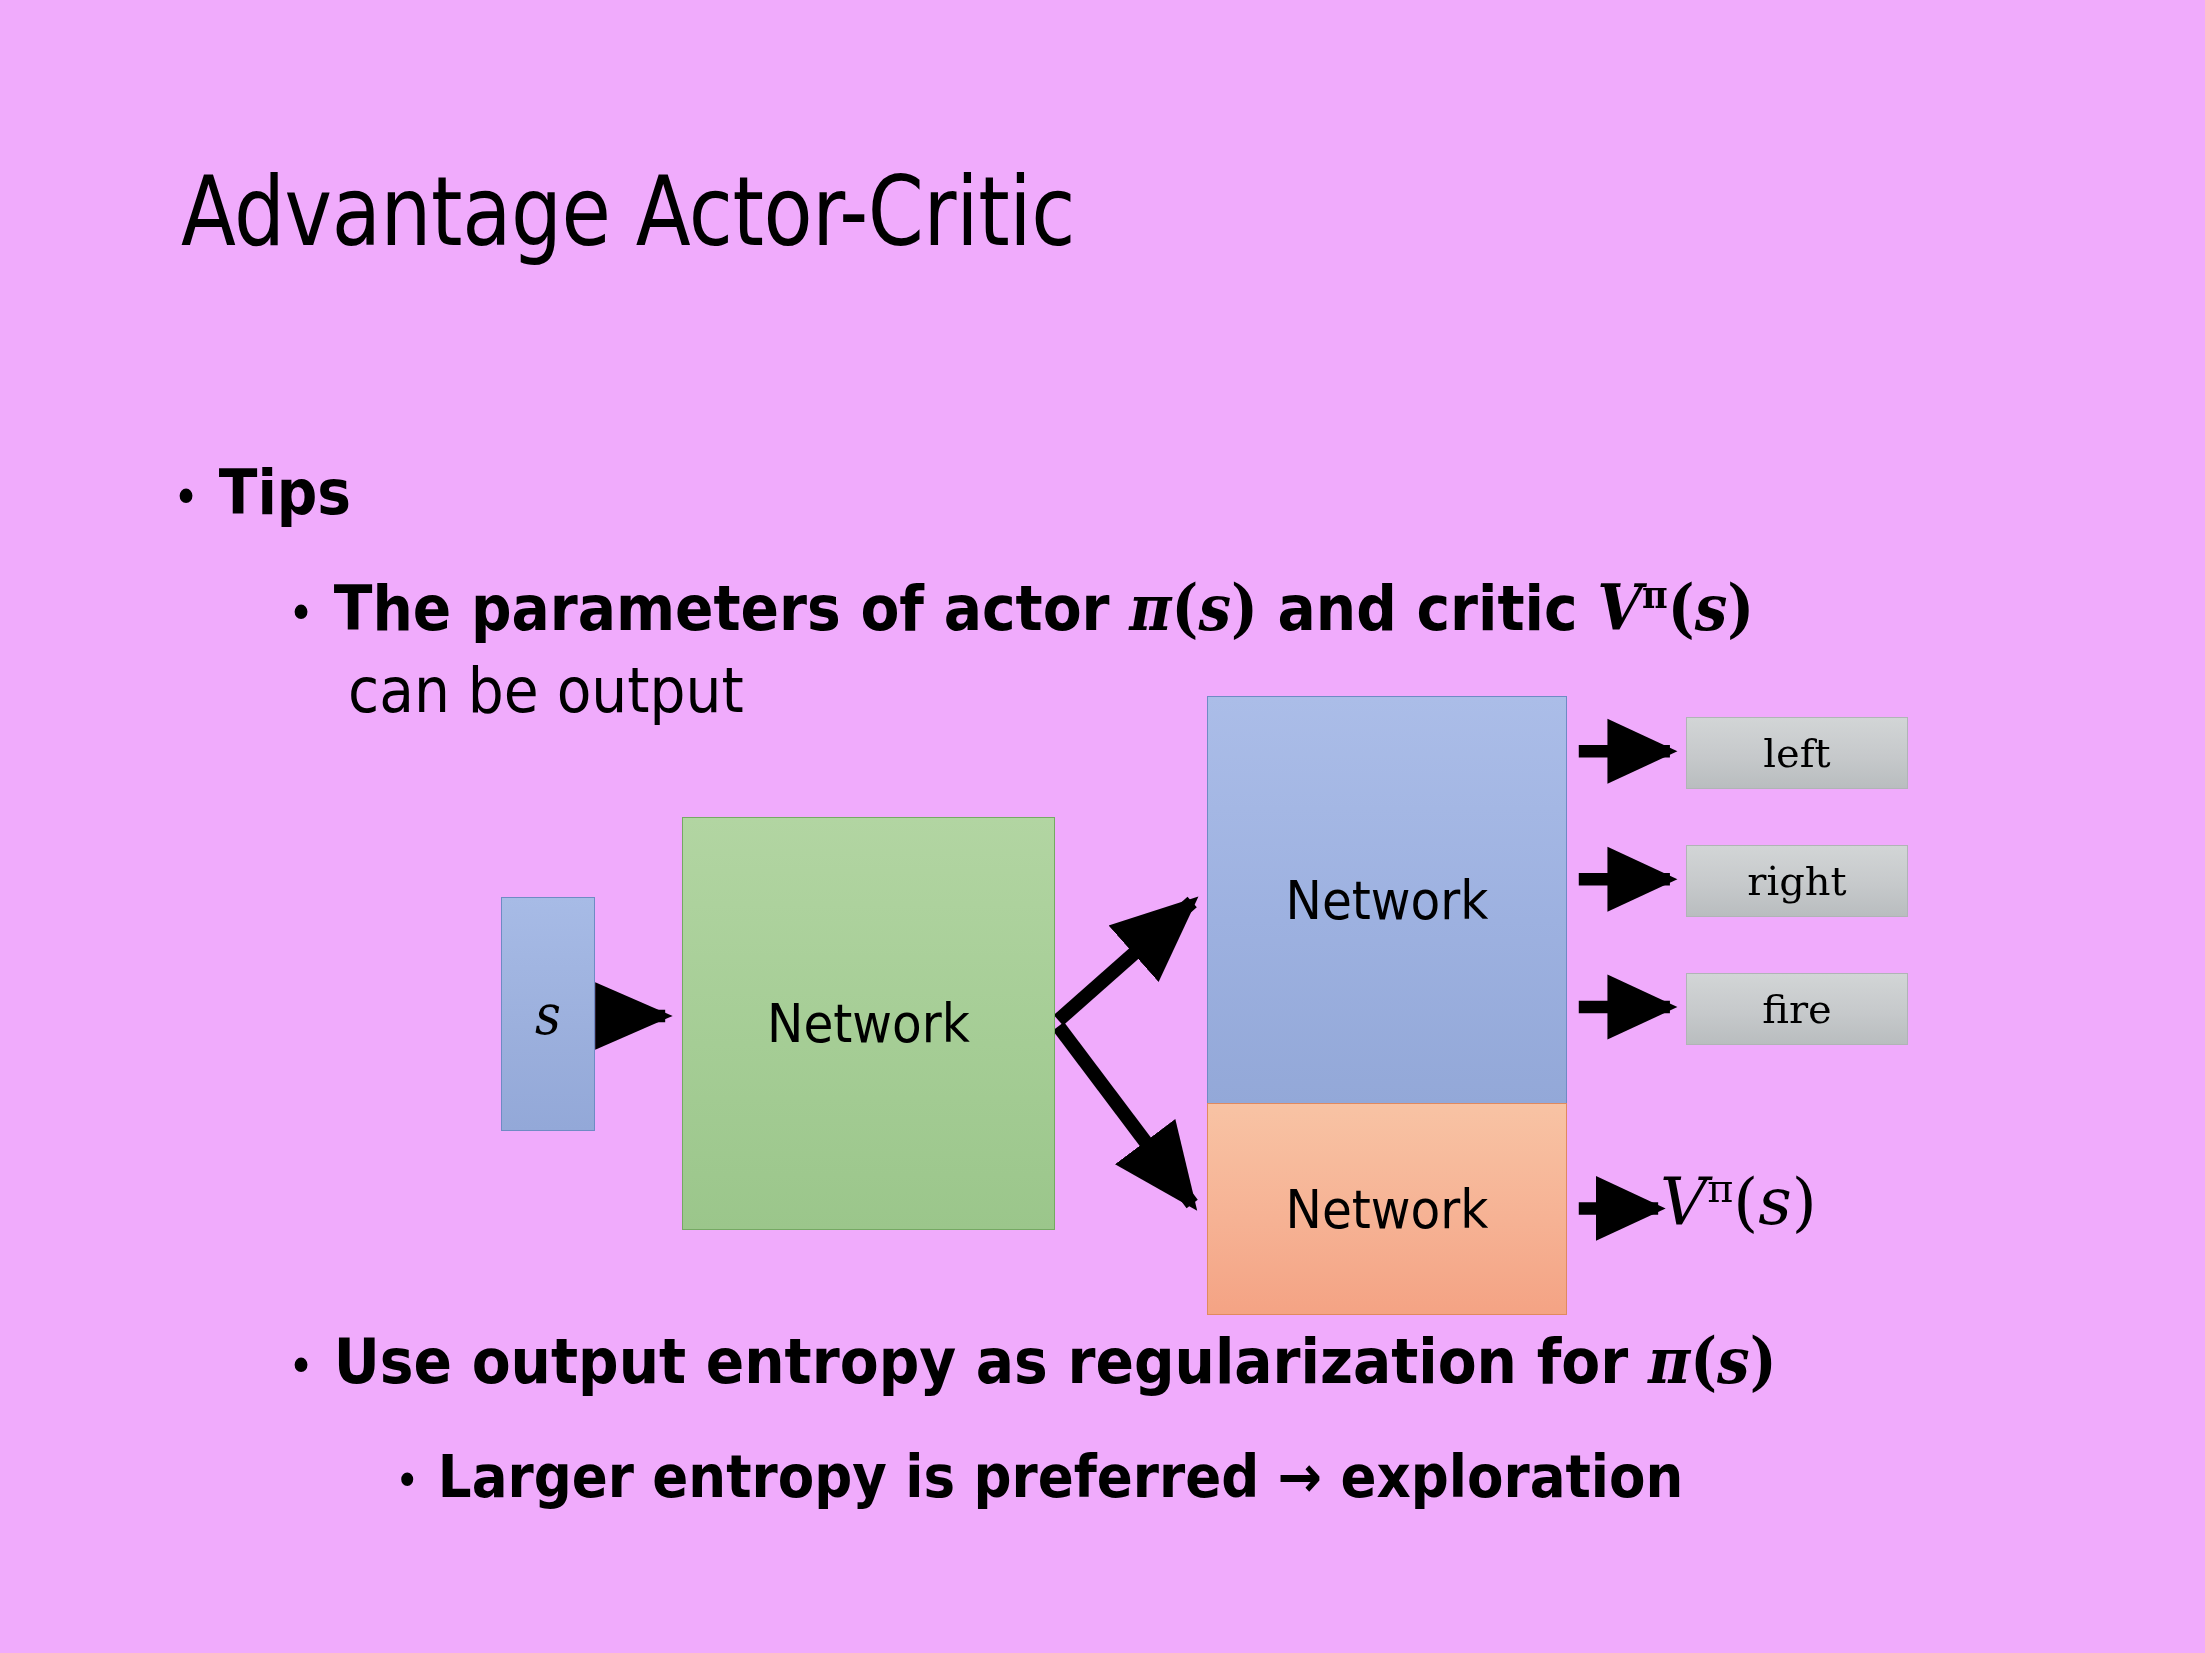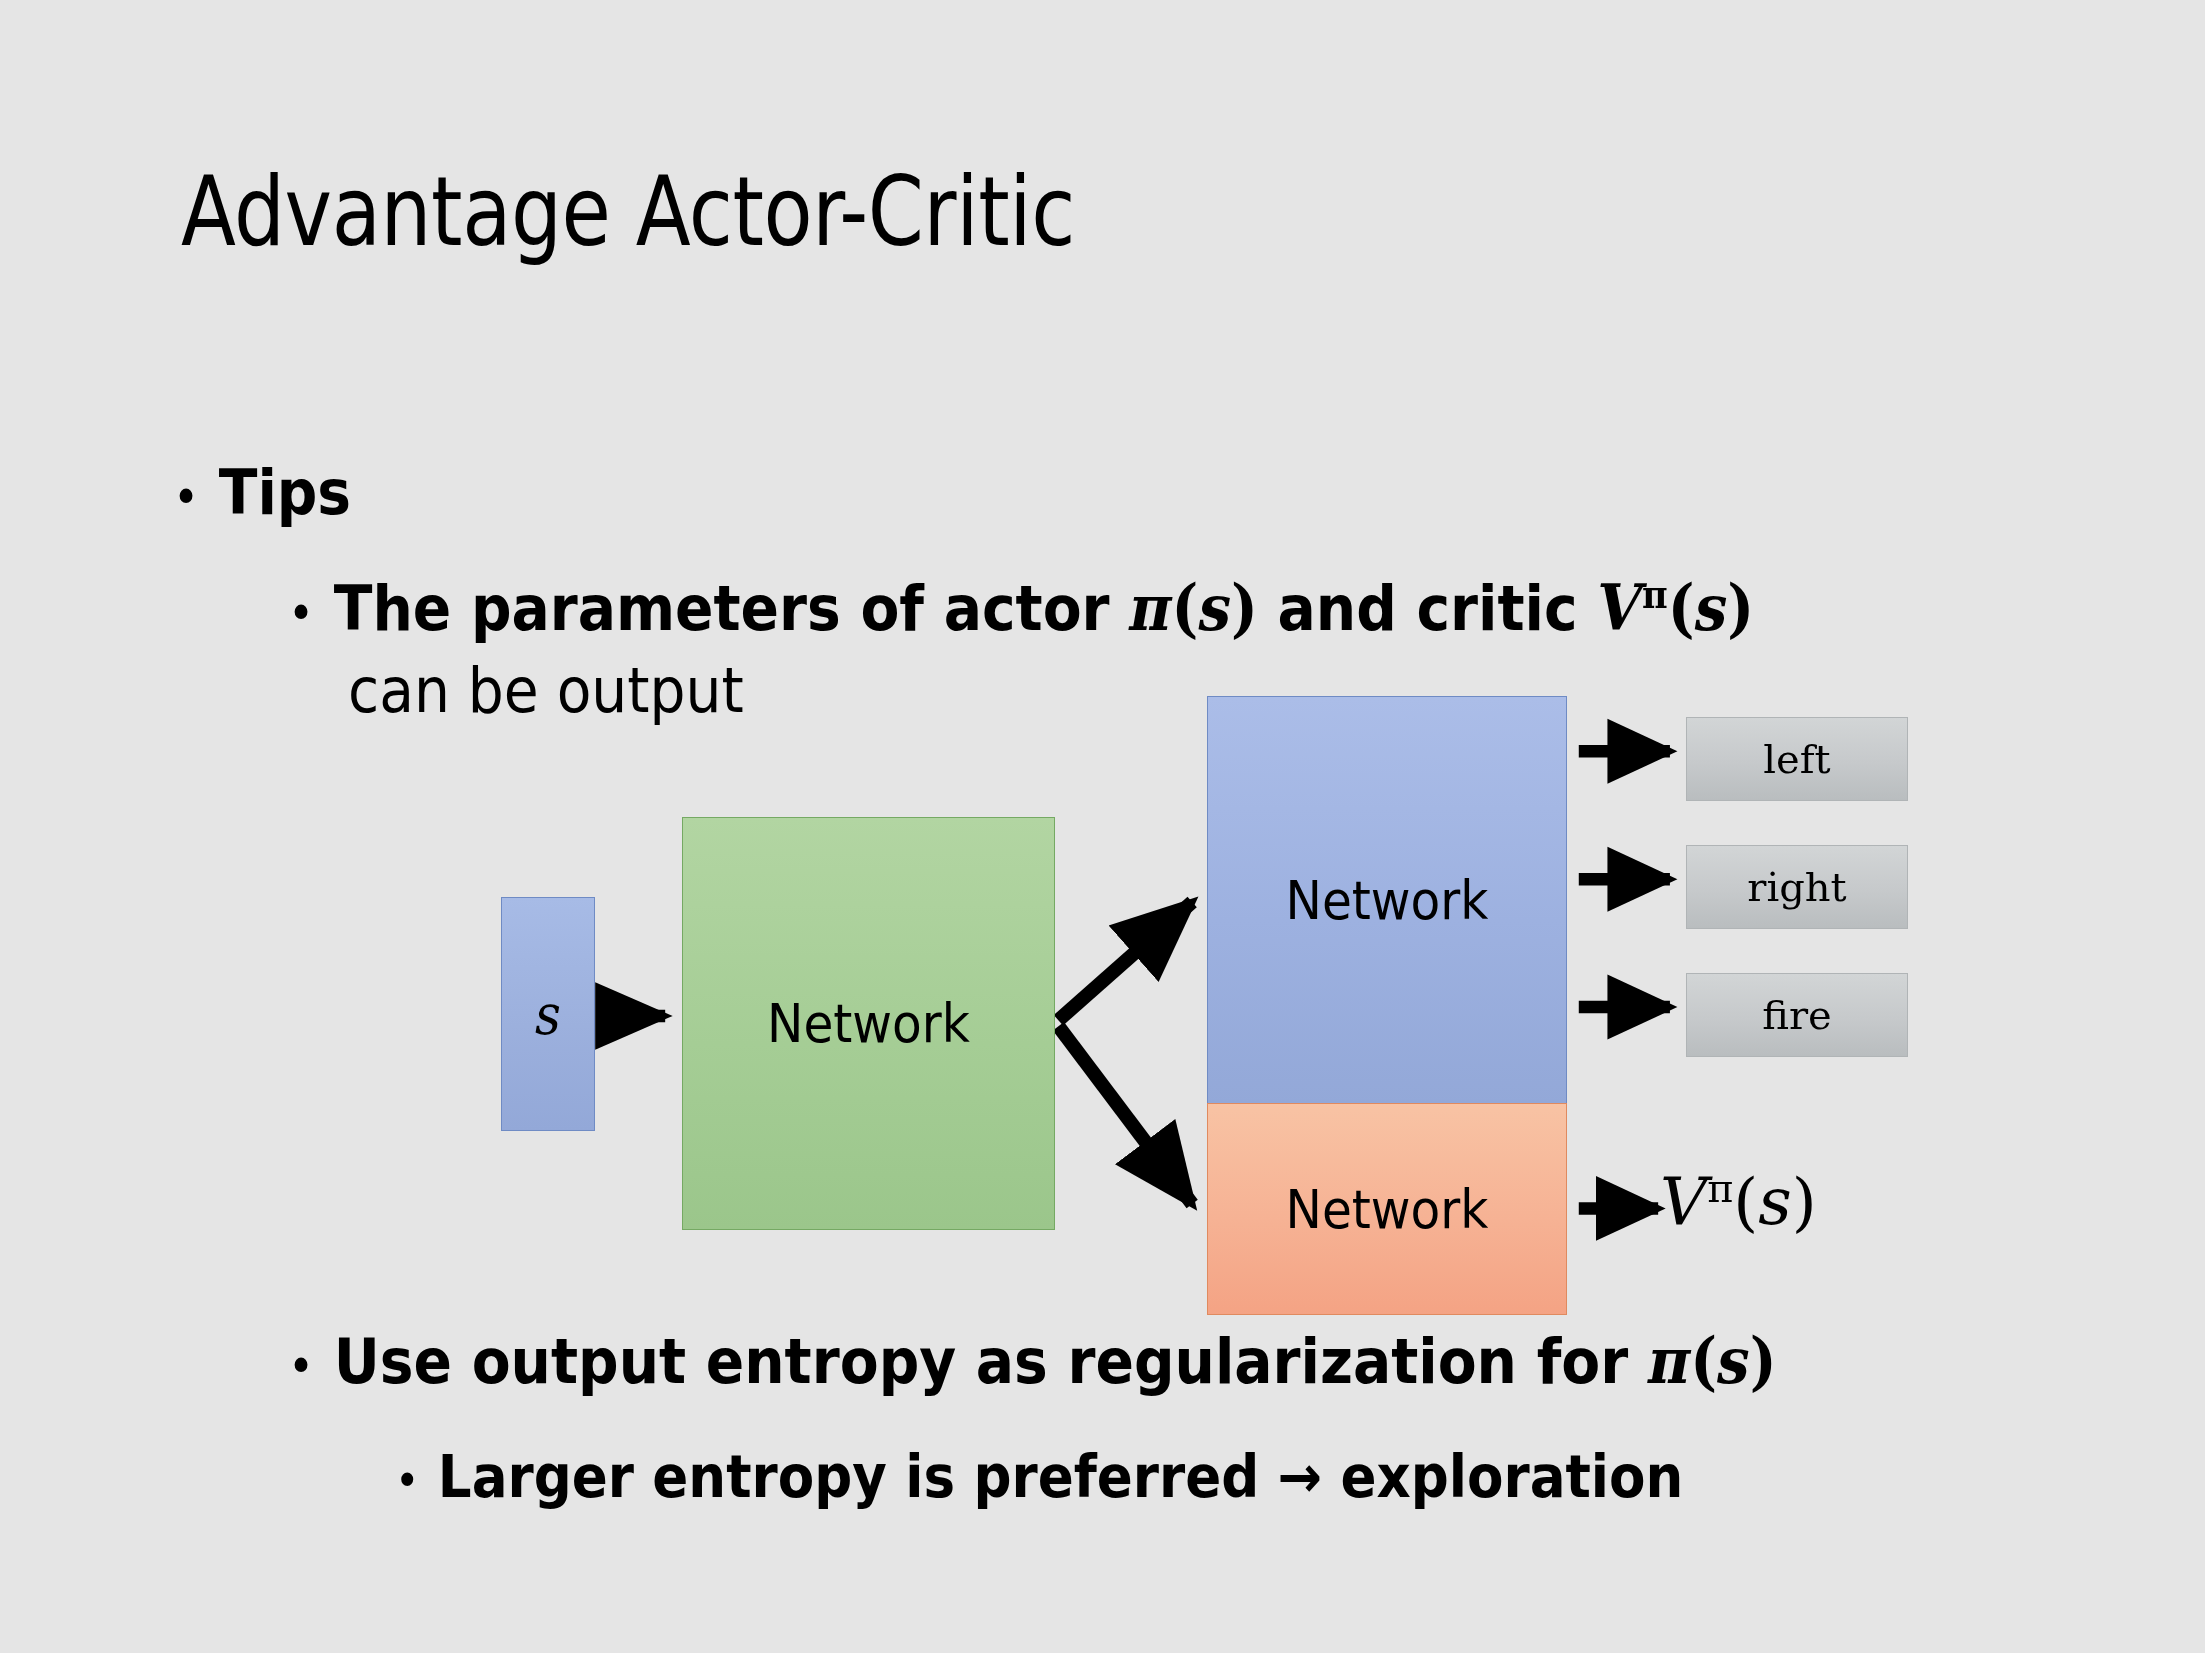--- a/index.html
+++ b/index.html
@@ -7,21 +7,21 @@
     padding: 0;
     background: #ffffff;
   }
   body {
     font-family: "Liberation Sans", sans-serif;
   }
   #slide {
     position: relative;
     width: 2205px;
     height: 1654px;
-    background: #e5e5e5;
+    background: #f0abfc;
     overflow: hidden;
   }
 
   
   #title {
     position: absolute;
     left: 181px;
     top: 160px;
     width: 1838px;
     font-family: "DejaVu Sans Condensed", "Liberation Sans Narrow", "Liberation Sans", sans-serif;
@@ -173,21 +173,21 @@
 
   .out-box {
     position: absolute;
     box-sizing: border-box;
     display: flex;
     align-items: center;
     justify-content: center;
     background: linear-gradient(180deg, #d2d5d6 0%, #c6c9cb 55%, #b9bdbf 100%);
     border: 0.7px solid #b0b4b6;
     width: 222px;
-    height: 84px;
+    height: 72px;
   }
   .out-box .lbl {
     font-family: "DejaVu Serif", "Liberation Serif", serif;
     font-size: 40px;
     color: #000;
   }
   #out-left  { left: 1686px; top: 717px; }
   #out-right { left: 1686px; top: 845px; }
   #out-fire  { left: 1686px; top: 973px; }
 

